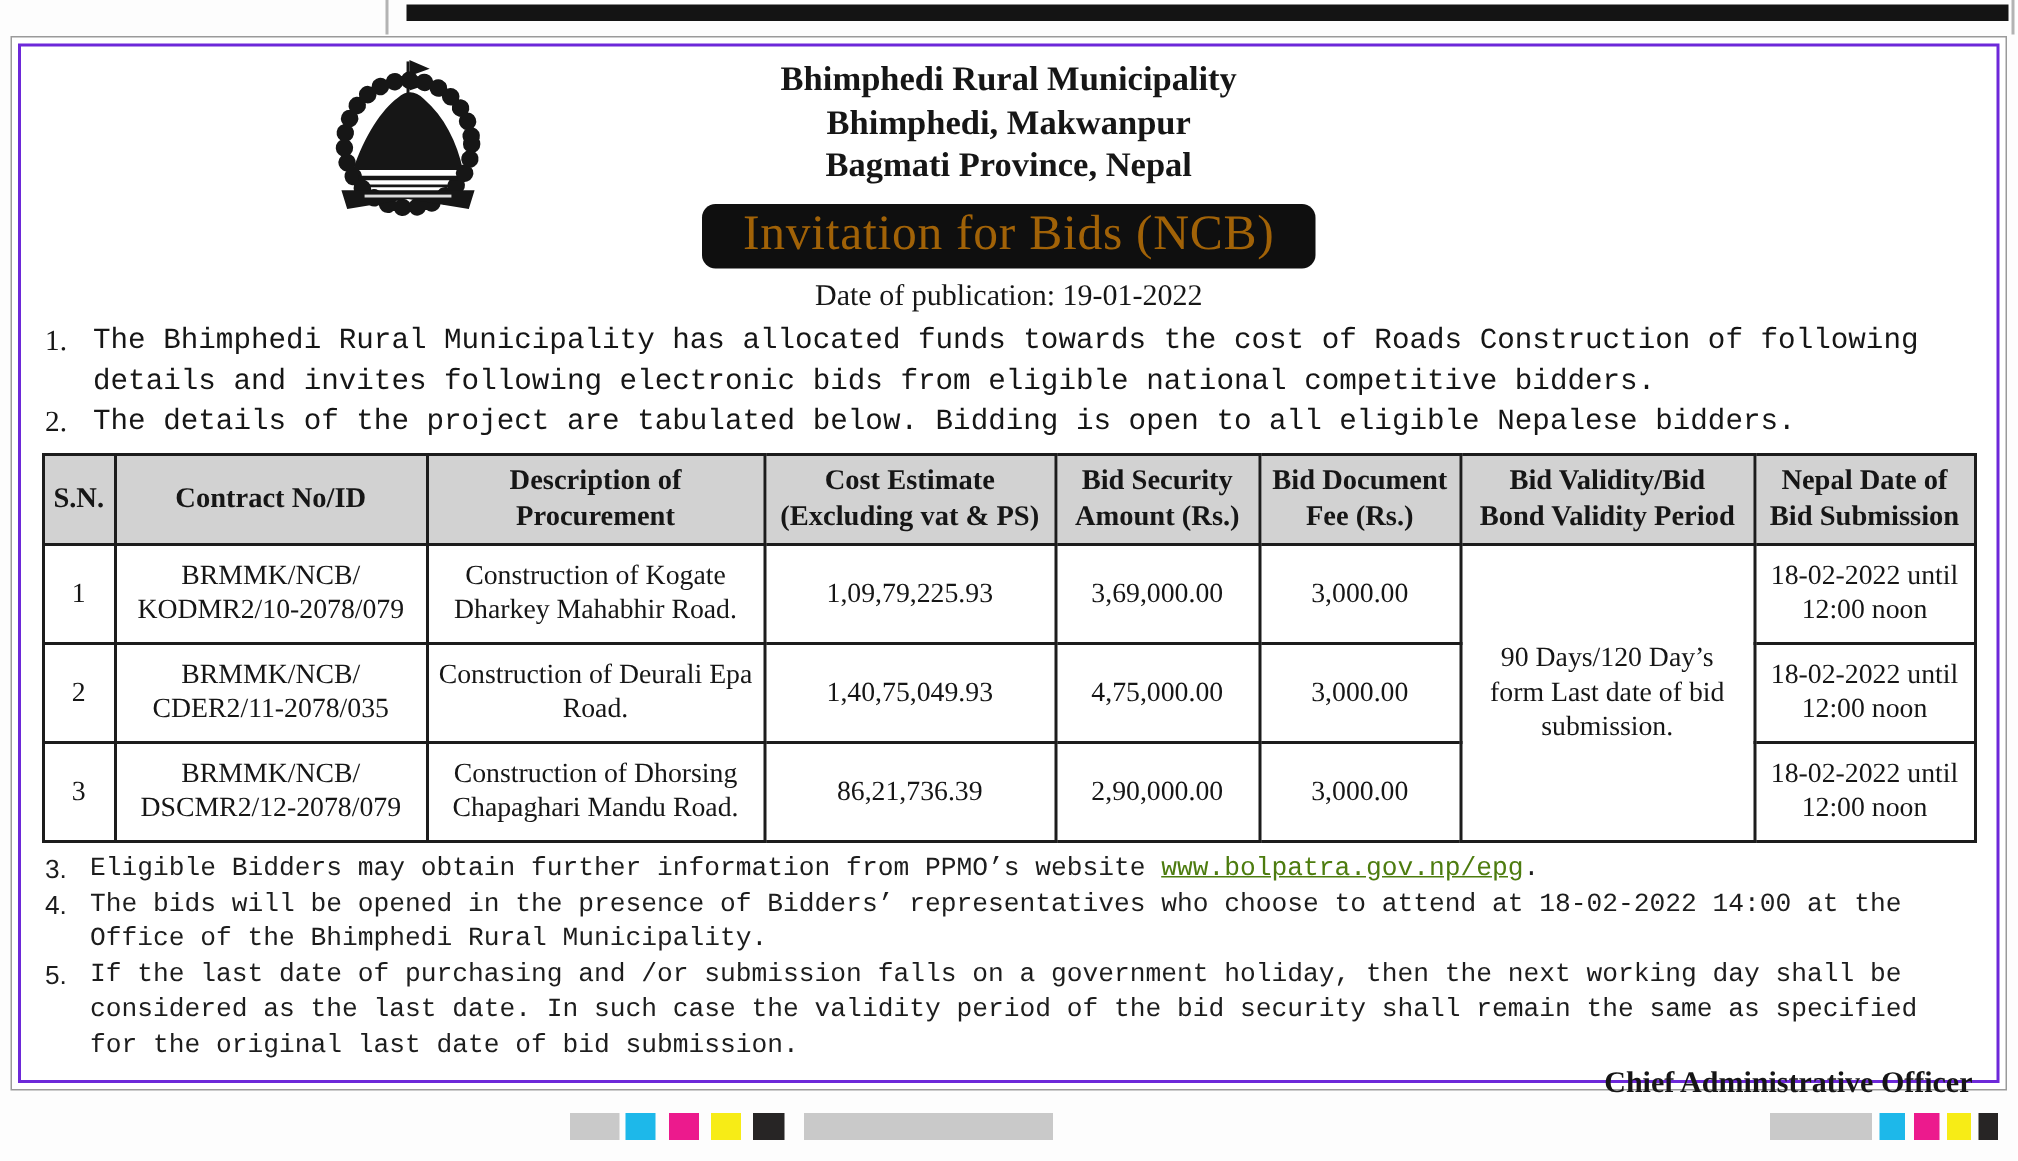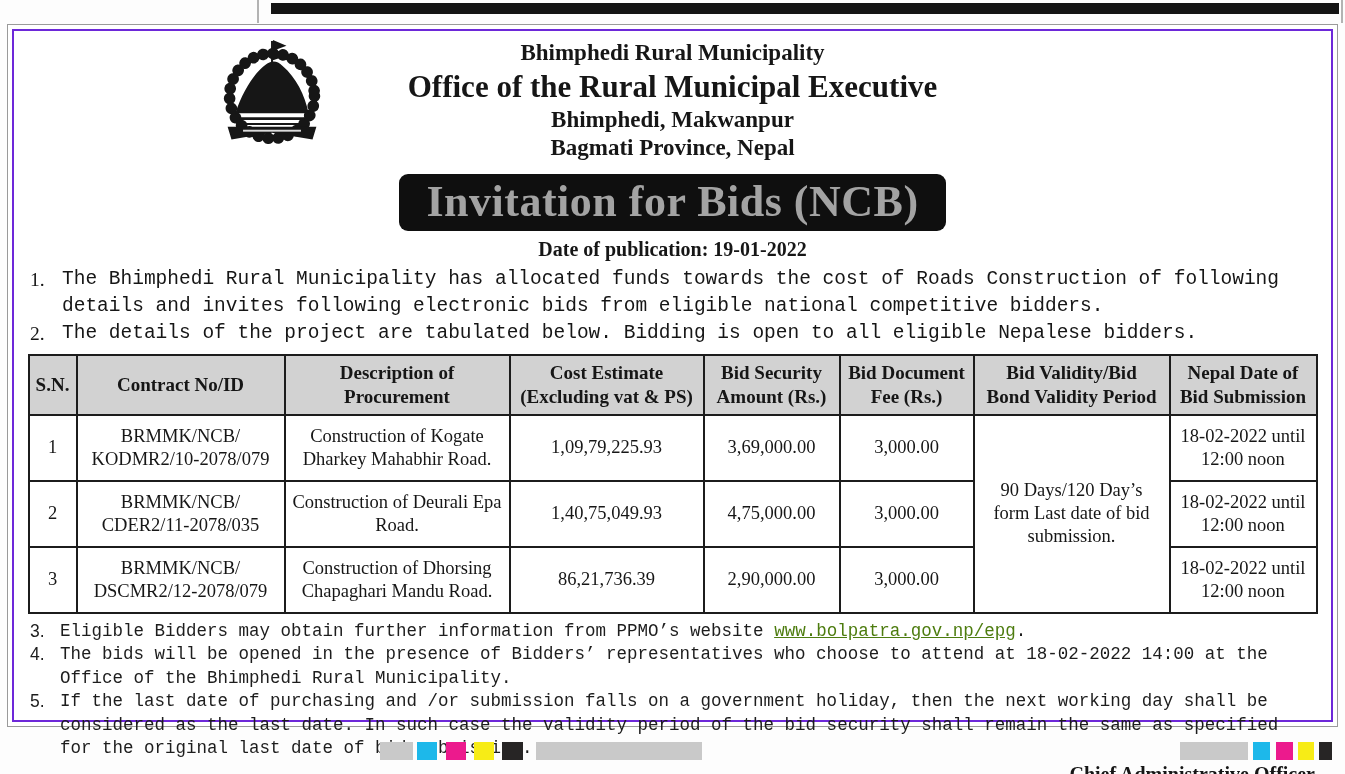--- a/index.html
+++ b/index.html
@@ -18,23 +18,23 @@
 
   .emblem{position:absolute;left:200px;top:9px;width:116px;height:110px;}
 
   .hdr{ text-align:center;padding-top:9px;line-height:1.16;}
   .hdr .l1{font-size:23px;font-weight:bold;}
   .hdr .l2{font-size:31px;font-weight:bold;margin-top:2px;}
   .hdr .l3{font-size:23px;font-weight:bold;margin-top:2px;}
   .hdr .l4{font-size:23px;font-weight:bold;margin-top:2px;}
 
   .banner-wrap{text-align:center;margin-top:12px;}
-  .banner{display:inline-block;background:#0f0f0f;color:#a3a3a3;font-weight:bold;font-size:44px;
+  .banner{display:inline-block;background:#0f0f0f;color:#a16207;font-weight:normal;font-size:33px;
           padding:2px 27px 4px;border-radius:9px;letter-spacing:.5px;}
-  .dateline{text-align:center;font-weight:bold;font-size:20px;margin-top:7px;}
+  .dateline{text-align:center;font-weight:normal;font-size:20px;margin-top:7px;}
 
   .intro{margin:5px 14px 0 16px;font-size:19.5px;line-height:27px;}
   .li{display:flex;}
   .li .num{flex:none;width:32px;}
   .li .txt{flex:1;font-family:Liberation Mono, monospace;}
 
   table{border-collapse:collapse;table-layout:fixed;width:1288px;margin:7px auto 0;}
   th,td{border:2px solid #1c1c1c;text-align:center;vertical-align:middle;padding:0 2px;overflow:hidden;}
   thead th{background:#d2d2d2;font-size:19px;line-height:24px;height:58px;font-weight:bold;}
   tbody td{font-size:18.5px;line-height:23px;}
@@ -71,21 +71,20 @@
           <path d="M22 76 C30 52 42 34 53 26 C59 21 65 21 71 27 C85 39 94 57 98 76 Z"></path>
           <path d="M26 80 h68 v3 H26 z"></path>
           <path d="M32 86 h56 v2 H32 z"></path>
           <path d="M14 90 L106 90 L102 103 L60 96 L18 103 Z"></path>
           <rect x="30" y="93" width="60" height="2" fill="#ffffff" opacity="0.85"></rect>
         </g>
       </svg>
 
       <div class="hdr">
         <div class="l1">Bhimphedi Rural Municipality</div>
-        <div class="l2">Office of the Rural Municipal Executive</div>
         <div class="l3">Bhimphedi, Makwanpur</div>
         <div class="l4">Bagmati Province, Nepal</div>
       </div>
 
       <div class="banner-wrap">
         <span class="banner">Invitation for Bids (NCB)</span>
       </div>
       <div class="dateline">Date of publication: 19-01-2022</div>
 
       <div class="intro">

